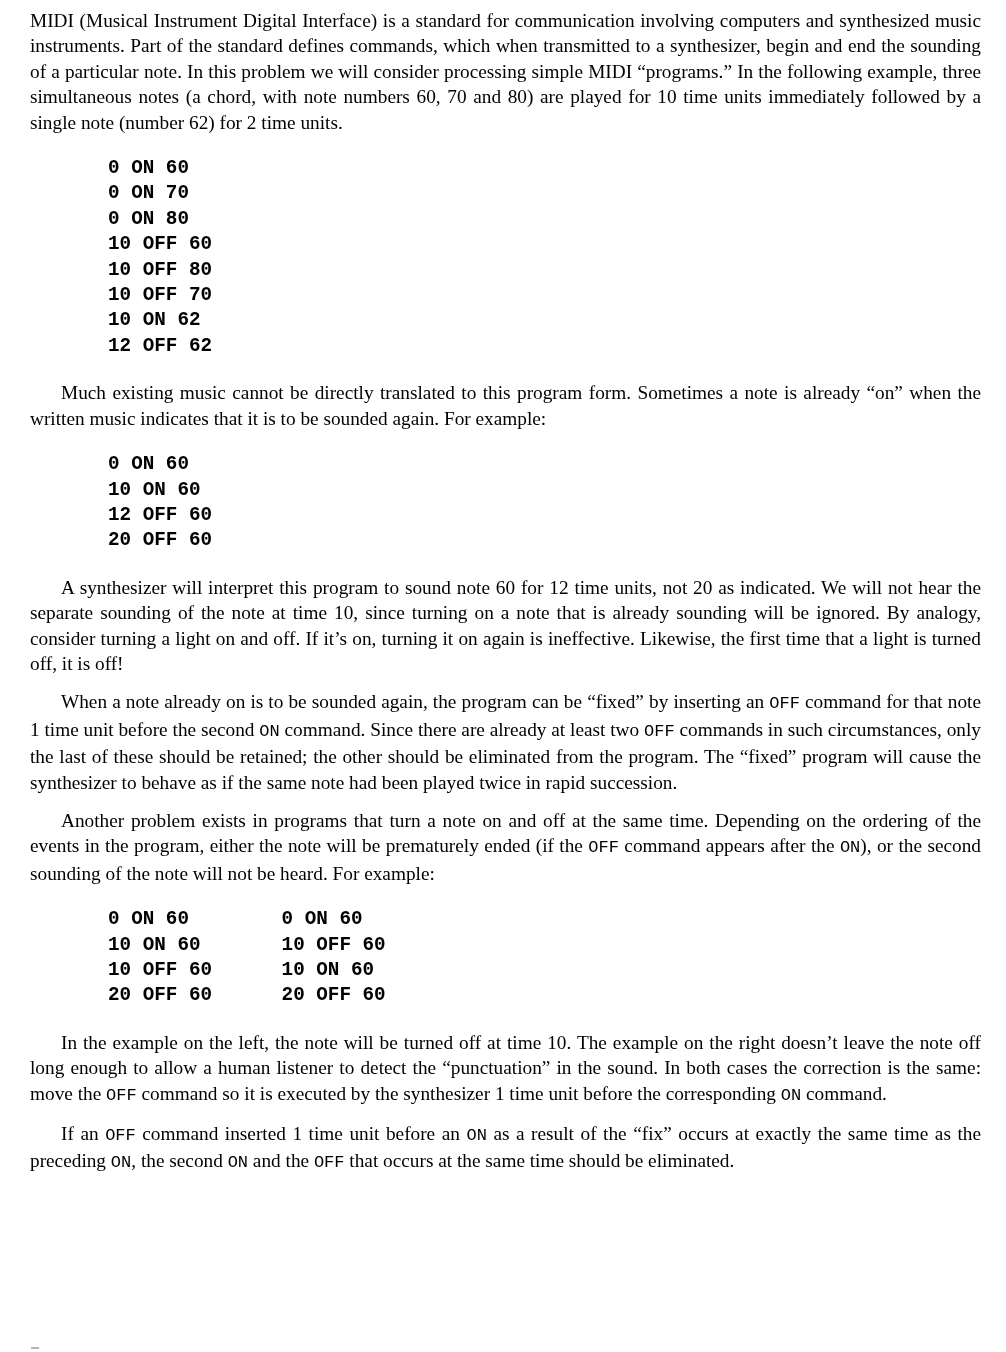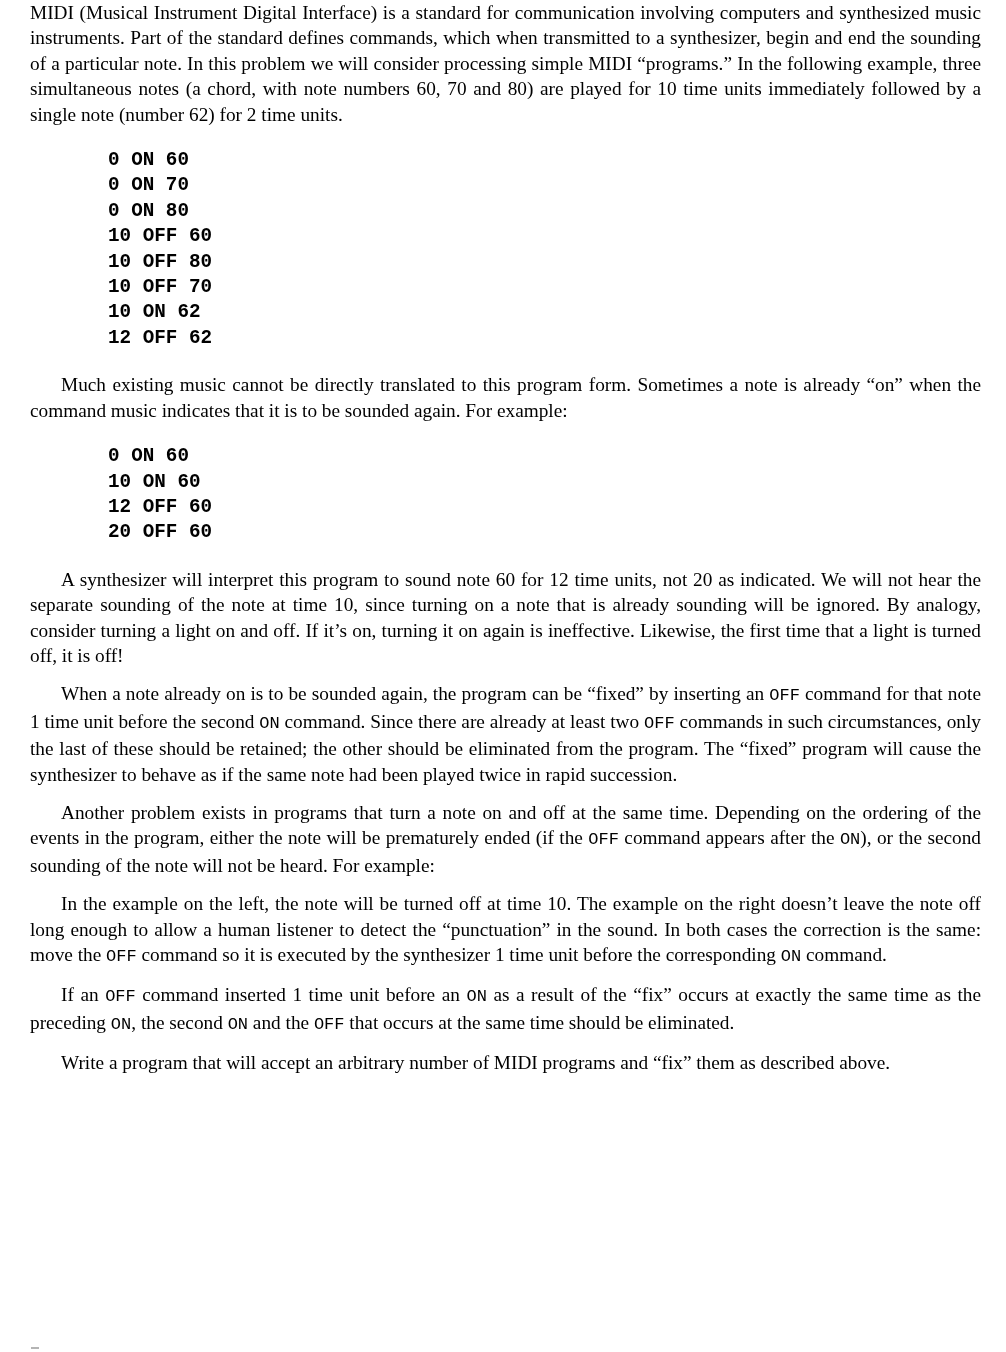--- a/index.html
+++ b/index.html
@@ -18,21 +18,21 @@
   .page {
     padding: 0 25px 0 30px;
   }
   p.body-text {
     font-size: 19.3px;
     line-height: 25.4px;
     text-align: justify;
     margin: 13px 0 0 0;
   }
   p.first {
-    margin-top: 0;
+    margin-top: 8px;
   }
   p.indent {
     text-indent: 31px;
   }
   .mono {
     font-family: "Liberation Mono", monospace;
     font-size: 17px;
   }
   pre.code-block {
     font-family: "Liberation Mono", monospace;
@@ -60,34 +60,37 @@
 
   <pre class="code-block">0 ON 60
 0 ON 70
 0 ON 80
 10 OFF 60
 10 OFF 80
 10 OFF 70
 10 ON 62
 12 OFF 62</pre>
 
-  <p class="body-text indent"><span>Much existing music cannot be directly translated to this program form. Sometimes a note is already “on” when the command music indicates that it is to be sounded again. For example:</span></p>
+  <p class="body-text indent"><span>Much existing music cannot be directly translated to this program form. Sometimes a note is already “on” when the written music indicates that it is to be sounded again. For example:</span></p>
 
   <pre class="code-block">0 ON 60
 10 ON 60
 12 OFF 60
 20 OFF 60</pre>
 
   <p class="body-text indent"><span>A synthesizer will interpret this program to sound note 60 for 12 time units, not 20 as indicated. We will not hear the separate sounding of the note at time 10, since turning on a note that is already sounding will be ignored. By analogy, consider turning a light on and off. If it’s on, turning it on again is ineffective. Likewise, the first time that a light is turned off, it is off!</span></p>
 
   <p class="body-text indent"><span>When a note already on is to be sounded again, the program can be “fixed” by inserting an </span><span class="mono">OFF</span><span> command for that note 1 time unit before the second </span><span class="mono">ON</span><span> command. Since there are already at least two </span><span class="mono">OFF</span><span> commands in such circumstances, only the last of these should be retained; the other should be eliminated from the program. The “fixed” program will cause the synthesizer to behave as if the same note had been played twice in rapid succession.</span></p>
 
   <p class="body-text indent"><span>Another problem exists in programs that turn a note on and off at the same time. Depending on the ordering of the events in the program, either the note will be prematurely ended (if the </span><span class="mono">OFF</span><span> command appears after the </span><span class="mono">ON</span><span>), or the second sounding of the note will not be heard. For example:</span></p>
 
+  <pre class="code-block">0 ON 60        0 ON 60
+10 ON 60       10 OFF 60
+10 OFF 60      10 ON 60
+20 OFF 60      20 OFF 60</pre>
 
   <p class="body-text indent"><span>In the example on the left, the note will be turned off at time 10. The example on the right doesn’t leave the note off long enough to allow a human listener to detect the “punctuation” in the sound. In both cases the correction is the same: move the </span><span class="mono">OFF</span><span> command so it is executed by the synthesizer 1 time unit before the corresponding </span><span class="mono">ON</span><span> command.</span></p>
 
   <p class="body-text indent"><span>If an </span><span class="mono">OFF</span><span> command inserted 1 time unit before an </span><span class="mono">ON</span><span> as a result of the “fix” occurs at exactly the same time as the preceding </span><span class="mono">ON</span><span>, the second </span><span class="mono">ON</span><span> and the </span><span class="mono">OFF</span><span> that occurs at the same time should be eliminated.</span></p>
 
-  <p class="body-text indent"><span>Write a program that will accept an arbitrary number of MIDI programs and “fix” them as described above.</span></p>
 </main>
 
 <div class="cut-fragment"></div>
 
 </body></html>

